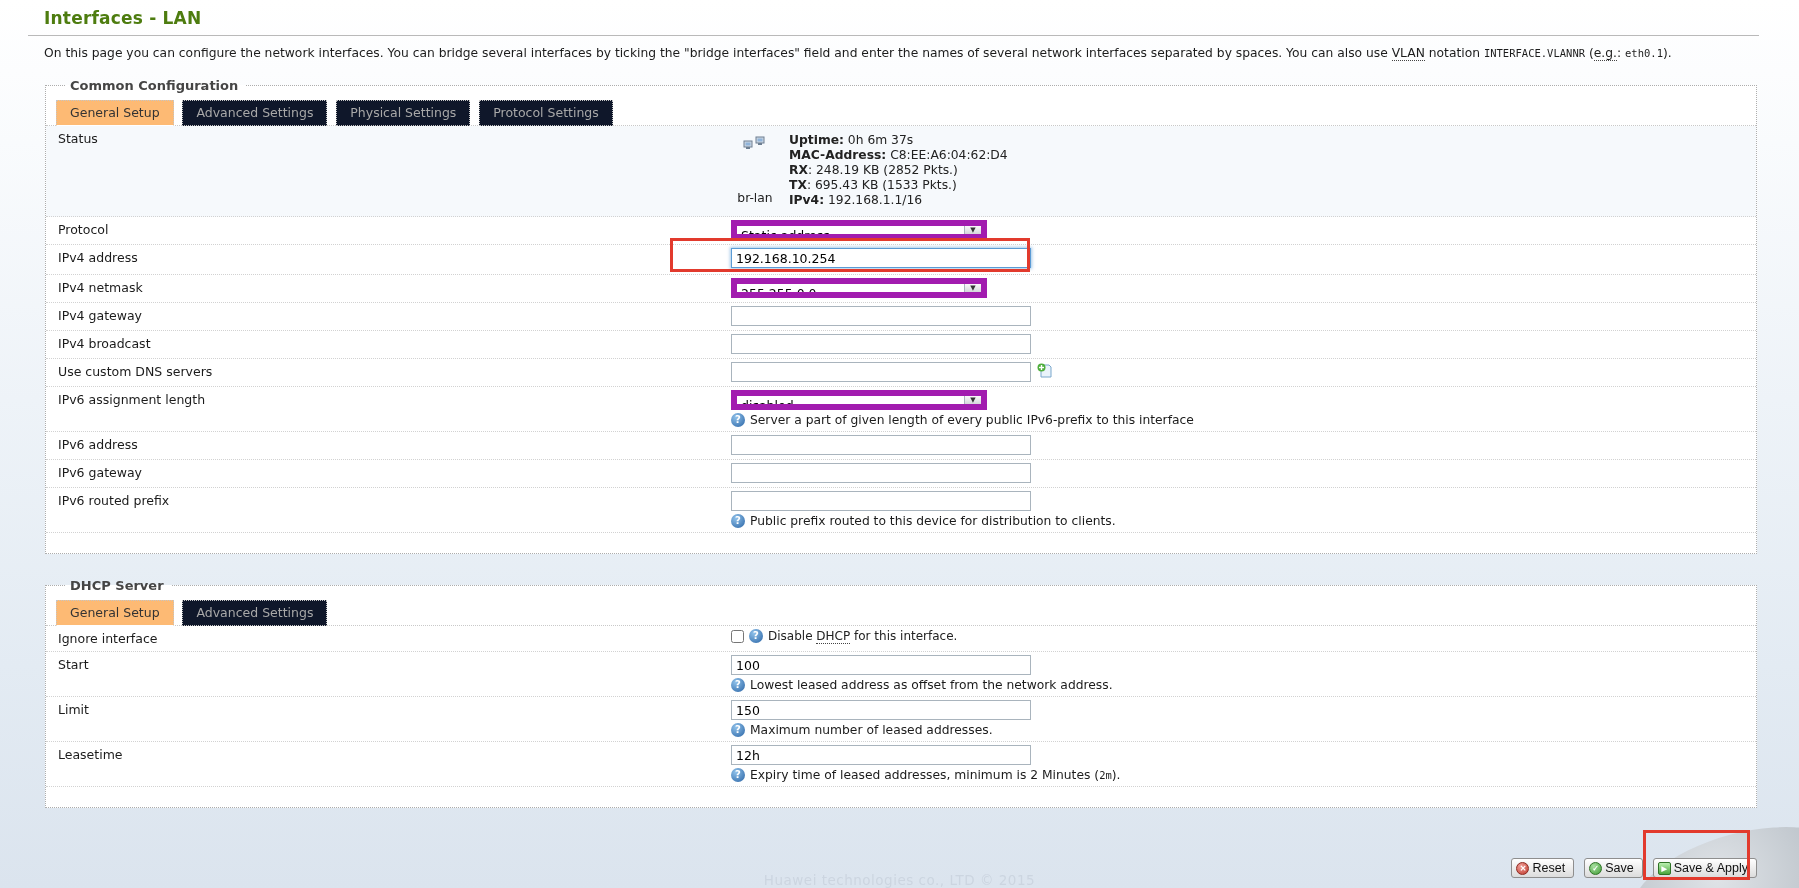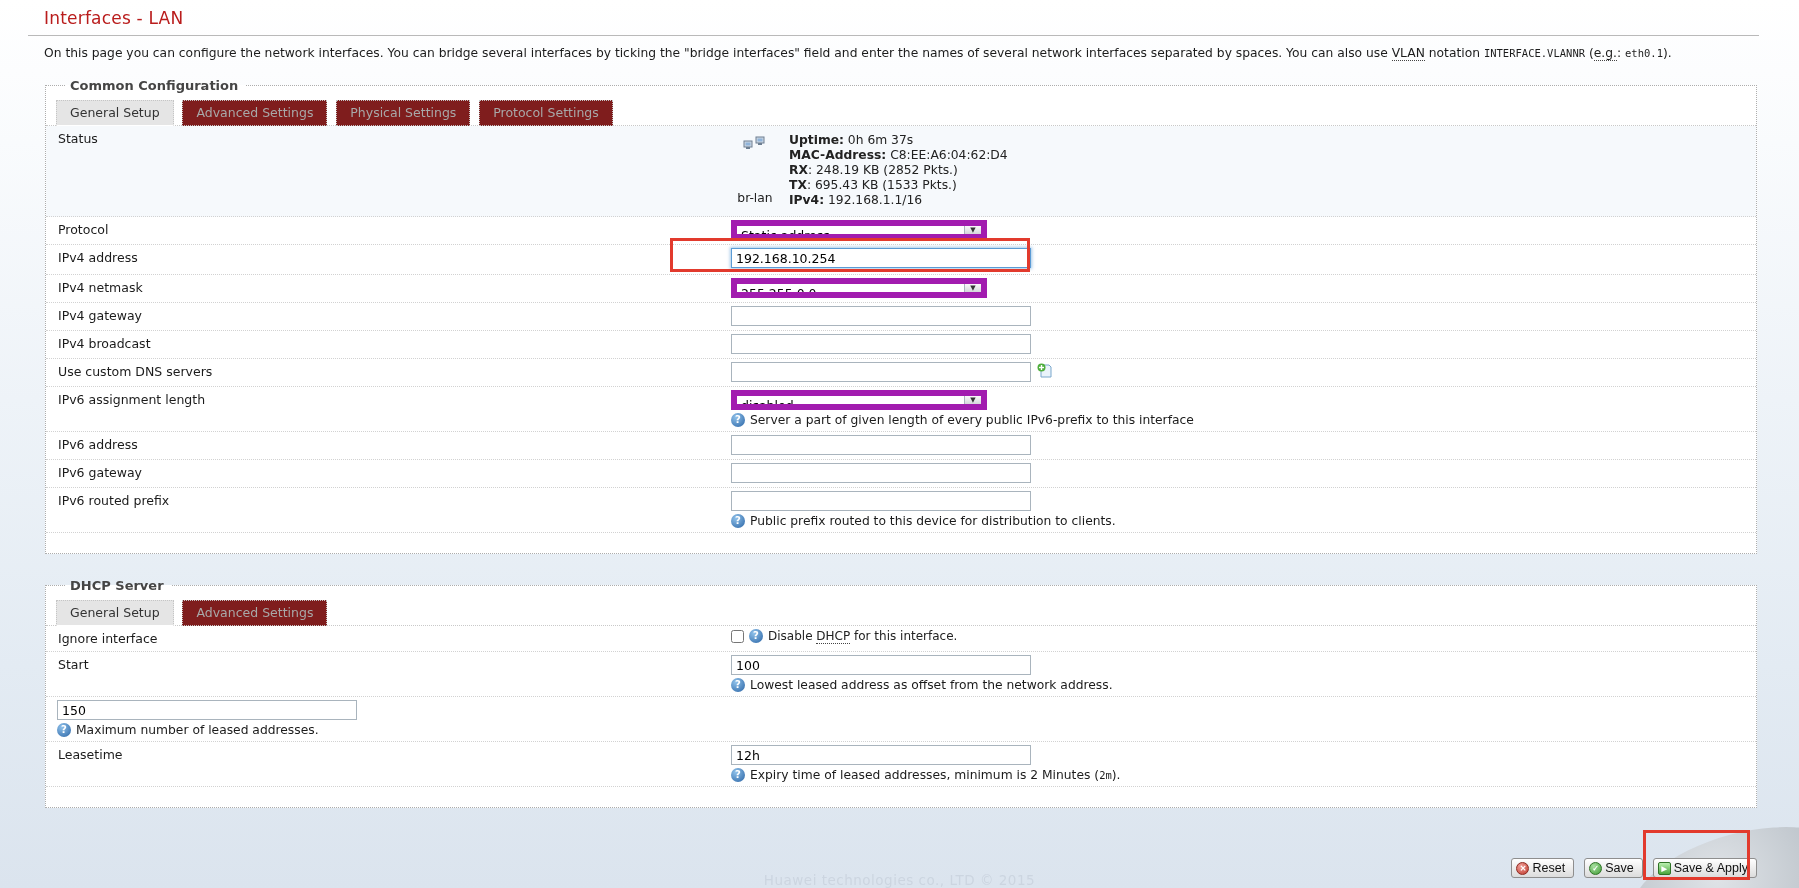--- a/index.html
+++ b/index.html
@@ -2,33 +2,33 @@
 <html><head>
 <meta charset="utf-8">
 <style>
   * { box-sizing: border-box; }
   html,body { margin:0; padding:0; }
   body {
     width:1799px; height:888px; overflow:hidden; position:relative;
     font-family:"DejaVu Sans", sans-serif; font-size:12px; color:#222;
     background:linear-gradient(180deg,#ffffff 0%,#f9fbfd 16%,#eef3f8 45%,#e3ebf3 75%,#dbe4ee 100%);
   }
-  h2.title { margin:8px 40px 0 44px; font-size:17px; font-weight:normal; color:#b91c1c; letter-spacing:.2px; }
+  h2.title { margin:8px 40px 0 44px; font-size:17px; font-weight:bold; color:#4d7c0f; letter-spacing:.2px; }
   .rule { border:0; border-top:1px solid #b9b9b9; margin:7px 40px 9px 28px; }
   .desc { margin:0 40px 0 44px; font-size:12.3px; line-height:17px; color:#1c1c1c; }
   .abbr { border-bottom:1px dotted #444; cursor:help; }
   .mono { font-family:"DejaVu Sans Mono", monospace; font-size:10.5px; }
 
   fieldset.cbi { background:#fff; border:1px dotted #adadad; margin:16px 42px 0 45px; padding:4px 0 20px 0; }
   fieldset.cbi legend { font-weight:bold; font-size:13px; color:#454545; margin-left:20px; padding:0 8px 0 4px; }
 
   .tabs { margin:2px 0 0 10px; position:relative; z-index:2; }
   .tab { display:inline-block; padding:4px 13px 5px; font-size:12.5px; border:1px dotted #c5c5c5;
-         background:#7f1d1d; color:#a8a8a8; margin-right:5px; cursor:pointer; position:relative; top:1px; }
-  .tab.active { background:#e5e5e5; color:#333; border-bottom:1px solid #fff; }
+         background:#0f172a; color:#a8a8a8; margin-right:5px; cursor:pointer; position:relative; top:1px; }
+  .tab.active { background:#fdba74; color:#333; border-bottom:1px solid #fff; }
 
   .rows { border-top:1px dotted #c9c9c9; }
   .row { display:flex; align-items:flex-start; border-bottom:1px dotted #d2d2d2; }
   .row .lbl { flex:0 0 674px; padding:5px 0 5px 12px; font-size:12.5px; color:#1b1b1b; }
   .row .fld { flex:1; padding:3px 0 4px 11px; position:relative; }
 
   .status-row { background:#f6f9fc; min-height:88px; }
   .status-wrap { display:flex; align-items:center; gap:10px; padding:4px 0; }
   .dev { display:flex; flex-direction:column; align-items:center; min-width:48px; font-size:12.3px;gap:40px; }
   .info div { line-height:15px; font-size:12.3px; white-space:nowrap; }
@@ -240,20 +240,21 @@
       <div class="fld">
         <input class="text" type="text" value="100" style="">
         <div class="help">
           <span class="hicon">?</span>
           <span>Lowest leased address as offset from the network address.</span>
         </div>
       </div>
     </div>
 
     <div class="row row-h42">
+      <div class="lbl">Limit</div>
       <div class="fld">
         <input class="text" type="text" value="150" style="">
         <div class="help">
           <span class="hicon">?</span>
           <span>Maximum number of leased addresses.</span>
         </div>
       </div>
     </div>
 
     <div class="row row-h42">

